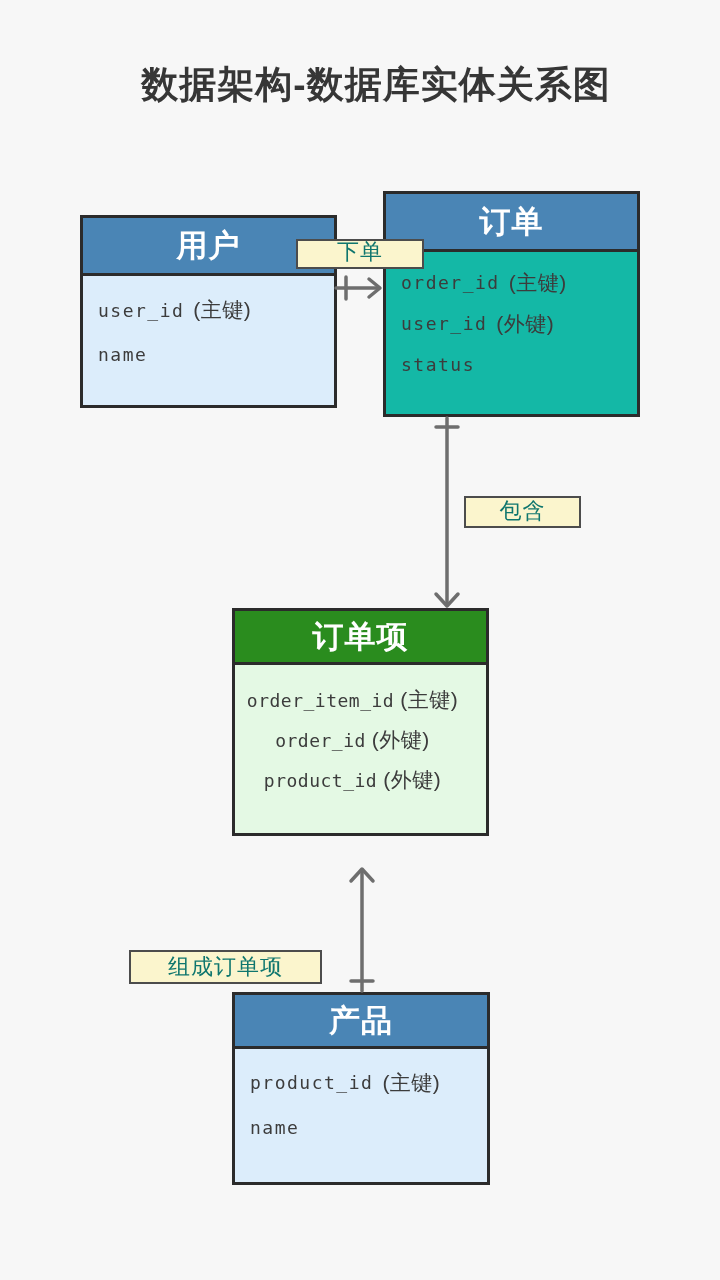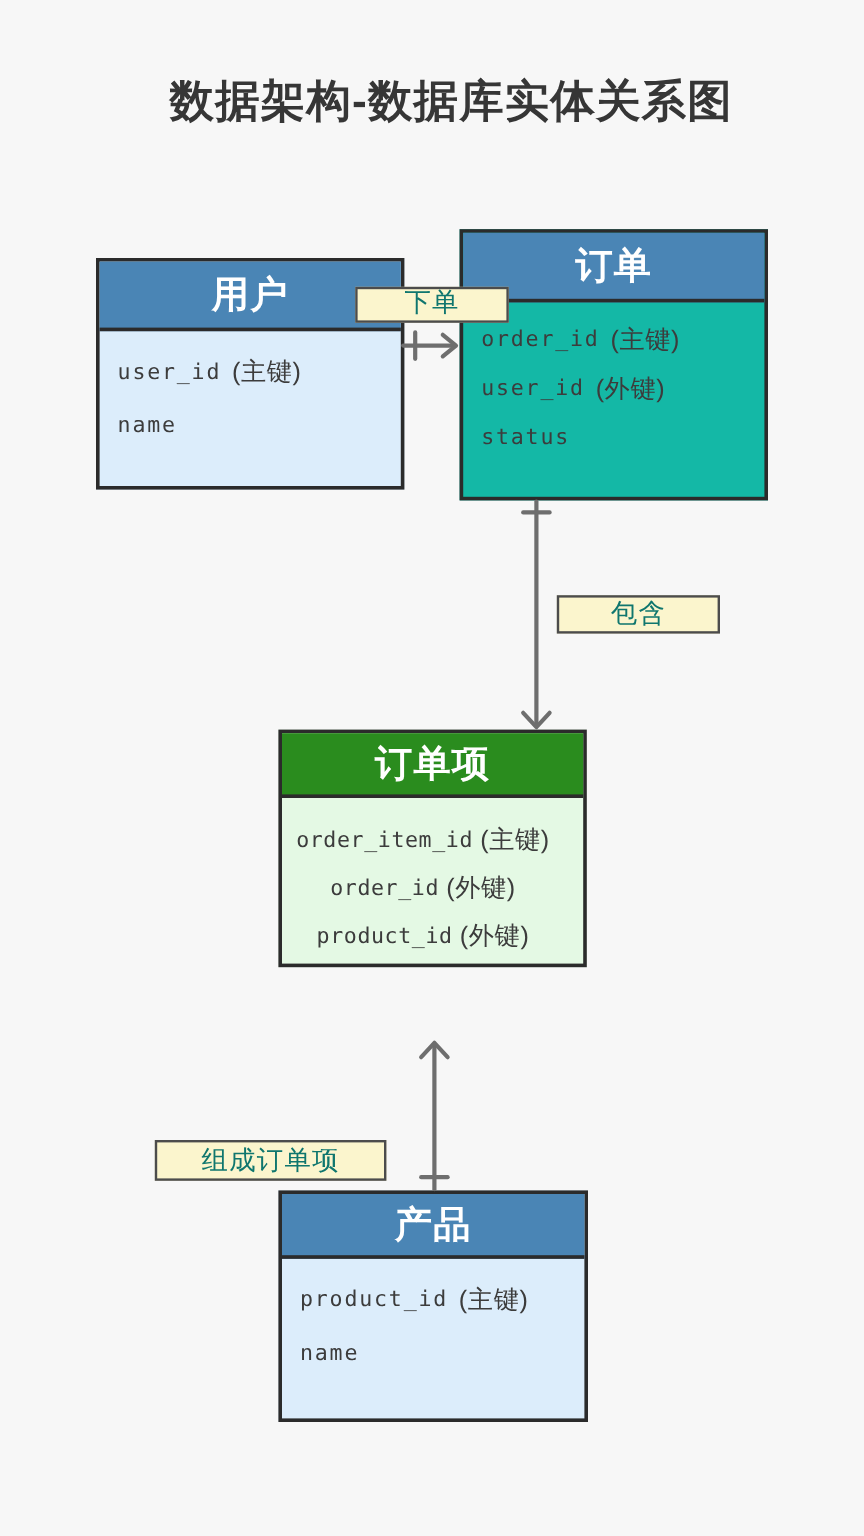--- a/index.html
+++ b/index.html
@@ -63,21 +63,21 @@
   }
   #entity-user   { left: 80px;  top: 191px; width: 257px; height: 193px; background: #dcedfb; margin-top: 24px; }
   #entity-user .hdr, #entity-order .hdr { height: 58px; background: #4a85b5; }
   #entity-user .body { padding: 12px 0 0 15px; }
   #entity-user .frow { height: 44px; }
 
   #entity-order  { left: 383px; top: 191px; width: 257px; height: 226px; background: #14b8a6; }
   #entity-order .body { padding: 10px 0 0 15px; }
   #entity-order .frow { height: 41px; }
 
-  #entity-order-item { left: 232px; top: 608px; width: 257px; height: 198px; background: #e4f9e4; }
+  #entity-order-item { left: 232px; top: 608px; width: 257px; height: 228px; background: #e4f9e4; }
   #entity-order-item .hdr { height: 54px; background: #2a8c1e; }
   #entity-order-item .body { padding: 15px 16px 0 0; }
   #entity-order-item .frow { height: 40px; justify-content: center; }
   #entity-order-item .fname { letter-spacing: 0.5px; }
   #entity-order-item .ftag { margin-left: 6px; }
 
   #entity-product { left: 232px; top: 992px; width: 258px; height: 193px; background: #dcedfb; }
   #entity-product .hdr { height: 54px; background: #4a85b5; }
   #entity-product .body { padding: 11px 0 0 15px; }
   #entity-product .frow { height: 45px; }
@@ -90,21 +90,21 @@
     border: 2px solid #4c4c4c;
     display: flex;
     align-items: flex-end;
     justify-content: center;
     font-size: 22px;
     color: #0f766e;
     z-index: 6;
     letter-spacing: 1px;
   }
   #label-place-order { left: 296px; top: 239px; width: 128px; height: 30px; }
-  #label-contains    { left: 464px; top: 496px; width: 136px; height: 32px; }
+  #label-contains    { left: 464px; top: 496px; width: 117px; height: 32px; }
   #label-composes    { left: 129px; top: 950px; width: 193px; height: 34px; }
 
   
   #arrow-layer {
     position: absolute;
     left: 0; top: 0;
     width: 720px; height: 1280px;
     z-index: 5;
     pointer-events: none;
   }

